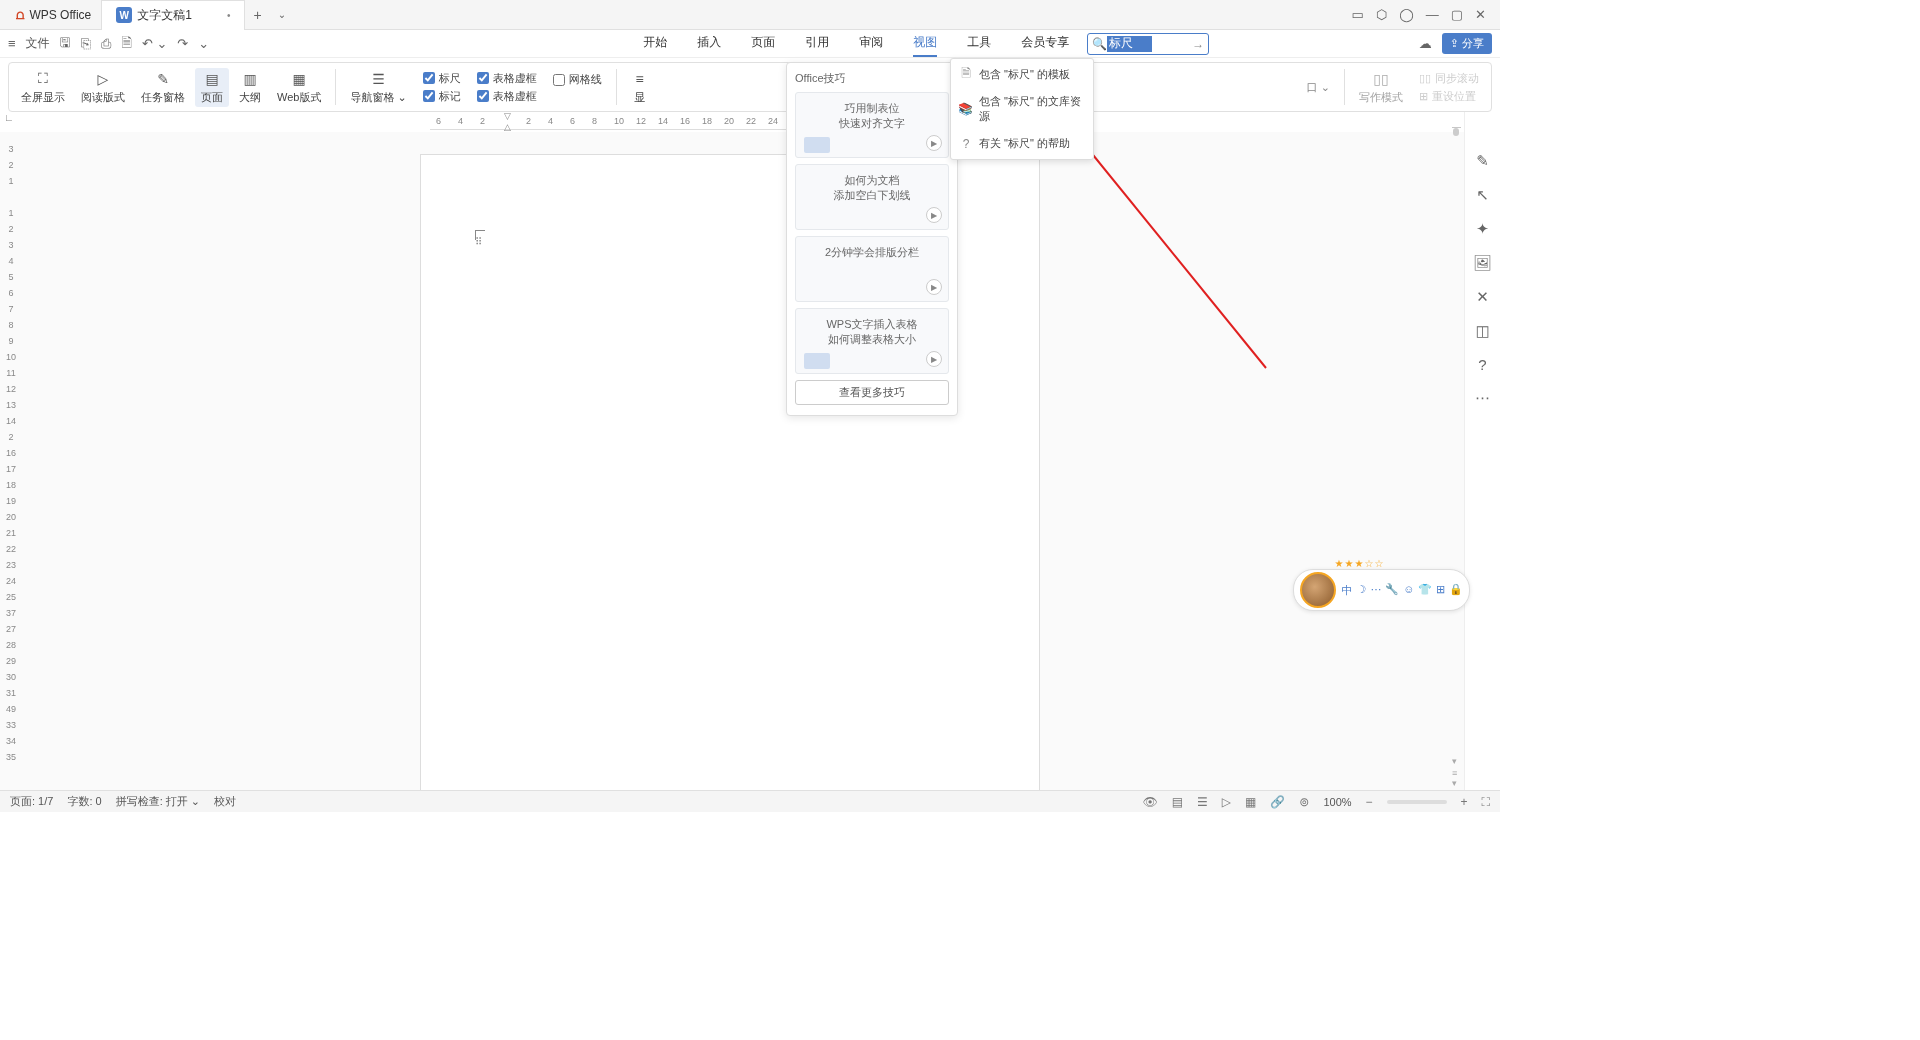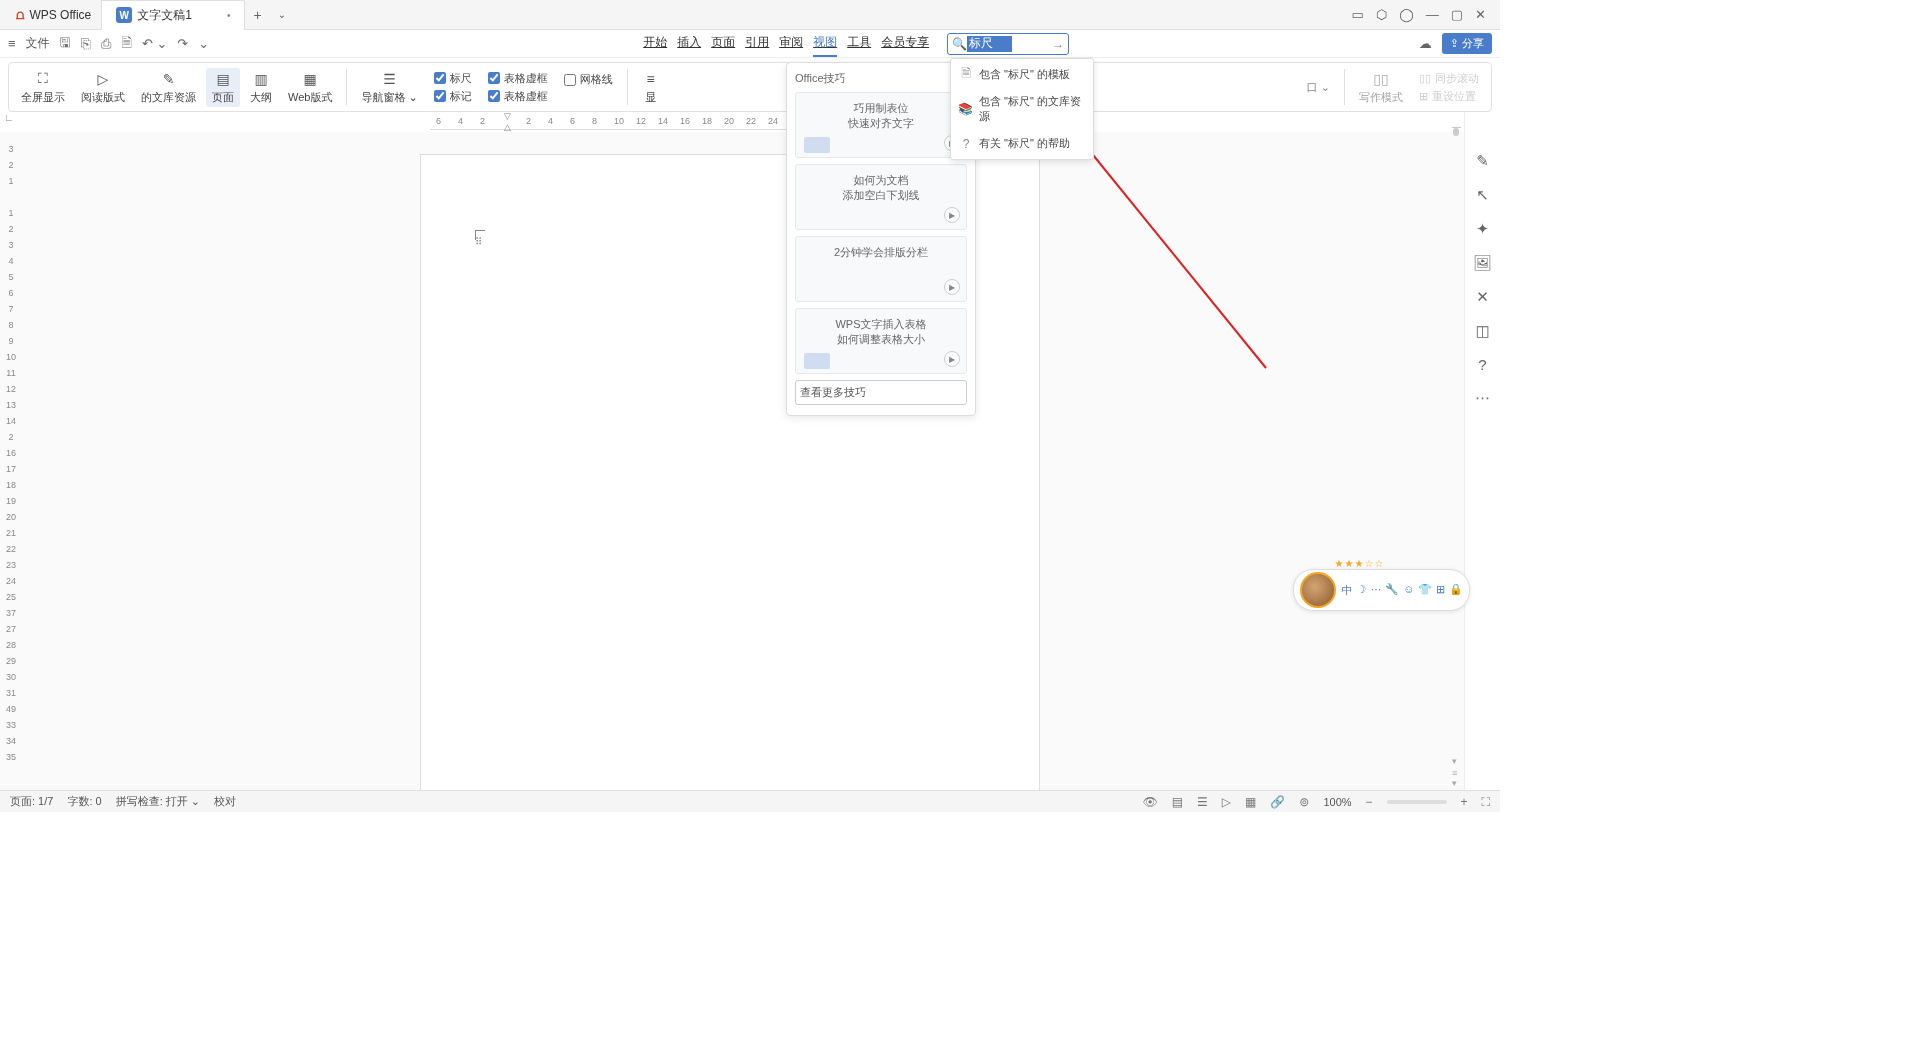--- a/index.html
+++ b/index.html
@@ -16,21 +16,21 @@
 .new-tab { padding: 0 8px; color: #666; font-size: 14px; }
 .titlebar-spacer { flex: 1; }
 .win-controls { display: flex; gap: 12px; padding: 0 8px; color: #666; }
 .win-controls span { font-size: 13px; }
 
 
 .menubar { height: 28px; display: flex; align-items: center; padding: 0 8px; gap: 4px; background: #fff; border-bottom: 1px solid #eee; }
 .menu-left { display: flex; align-items: center; gap: 10px; }
 .menu-btn { font-size: 12px; color: #555; }
 .qat-icon { color: #666; font-size: 13px; }
-.menu-tabs { display: flex; gap: 10px; margin-left: 430px; text-decoration: underline; }
+.menu-tabs { display: flex; gap: 30px; margin-left: 430px; }
 .menu-tab { font-size: 12px; color: #333; padding: 4px 0; }
 .menu-tab.active { color: #4a7dc9; border-bottom: 2px solid #4a7dc9; }
 .search-box { margin-left: 14px; width: 122px; height: 22px; border: 1px solid #4a7dc9; border-radius: 3px; display: flex; align-items: center; padding: 0 4px; background: #fff; }
 .search-input { flex: 1; border: none; outline: none; font-size: 12px; background: #4a7dc9; color: #fff; padding: 0 2px; height: 16px; width: 20px; }
 .search-arrow { color: #888; font-size: 12px; }
 .menubar-right { margin-left: auto; display: flex; align-items: center; gap: 10px; }
 .share-btn { background: #4a7dc9; color: #fff; padding: 3px 8px; border-radius: 3px; font-size: 11px; }
 
 
 .ribbon { height: 50px; background: #fff; border: 1px solid #e0e0e0; margin: 4px 8px 0; border-radius: 4px; display: flex; align-items: center; padding: 0 6px; gap: 4px; }
@@ -52,27 +52,27 @@
 
 
 .doc-area { position: absolute; top: 132px; left: 0; right: 36px; bottom: 22px; background: #fafafa; overflow: hidden; }
 .vruler { position: absolute; left: 2px; top: 12px; bottom: 0; width: 18px; }
 .vruler-num { font-size: 9px; color: #888; display: block; text-align: center; height: 16px; }
 .page { position: absolute; left: 420px; top: 22px; width: 620px; height: 770px; background: #fff; border: 1px solid #ddd; }
 .page-margin { position: absolute; left: 54px; top: 75px; width: 10px; height: 10px; border-left: 1px solid #888; border-top: 1px solid #888; }
 .drag-handle { position: absolute; left: 475px; top: 104px; color: #888; font-size: 10px; }
 
 
-.tips-panel { position: absolute; left: 786px; top: 62px; width: 190px; background: #fff; border: 1px solid #ddd; border-radius: 4px; box-shadow: 0 2px 8px rgba(0,0,0,0.1); padding: 8px 8px 10px; z-index: 10; }
+.tips-panel { position: absolute; left: 786px; top: 62px; width: 172px; background: #fff; border: 1px solid #ddd; border-radius: 4px; box-shadow: 0 2px 8px rgba(0,0,0,0.1); padding: 8px 8px 10px; z-index: 10; }
 .tips-header { font-size: 11px; color: #666; margin-bottom: 6px; }
 .tip-card { background: #f8f9fb; border: 1px solid #e5e8ec; border-radius: 3px; margin-bottom: 6px; padding: 8px 6px 4px; position: relative; height: 66px; }
 .tip-text { font-size: 11px; color: #666; text-align: center; line-height: 15px; }
 .tip-play { position: absolute; right: 6px; bottom: 6px; width: 16px; height: 16px; border: 1px solid #ccc; border-radius: 50%; display: flex; align-items: center; justify-content: center; font-size: 8px; color: #888; background: #fff; }
 .tip-img { position: absolute; left: 8px; bottom: 4px; width: 26px; height: 16px; background: #d0ddf0; border-radius: 2px; }
-.tips-more { border: 1px solid #ccc; border-radius: 3px; text-align: left; padding: 4px; font-size: 11px; color: #555; }
+.tips-more { border: 1px solid #ccc; border-radius: 3px; text-align: center; padding: 4px; font-size: 11px; color: #555; }
 
 
 .search-dd { position: absolute; left: 950px; top: 58px; width: 144px; background: #fff; border: 1px solid #ddd; border-radius: 3px; box-shadow: 0 2px 6px rgba(0,0,0,0.12); z-index: 20; padding: 2px 0; }
 .dd-item { display: flex; align-items: center; gap: 6px; padding: 6px 8px; font-size: 11px; color: #444; }
 .dd-icon { width: 14px; height: 14px; display: flex; align-items: center; justify-content: center; color: #888; font-size: 12px; }
 
 
 .arrow-svg { position: absolute; left: 1068px; top: 128px; z-index: 15; pointer-events: none; }
 
 
@@ -162,21 +162,21 @@
   <div class="ribbon-item">
     <span class="ribbon-icon">⛶</span>
     <span class="ribbon-label">全屏显示</span>
   </div>
   <div class="ribbon-item">
     <span class="ribbon-icon">▷</span>
     <span class="ribbon-label">阅读版式</span>
   </div>
   <div class="ribbon-item">
     <span class="ribbon-icon">✎</span>
-    <span class="ribbon-label">的文库资源</span>
+    <span class="ribbon-label">任务窗格</span>
   </div>
   <div class="ribbon-item active">
     <span class="ribbon-icon">▤</span>
     <span class="ribbon-label">页面</span>
   </div>
   <div class="ribbon-item">
     <span class="ribbon-icon">▥</span>
     <span class="ribbon-label">大纲</span>
   </div>
   <div class="ribbon-item">

